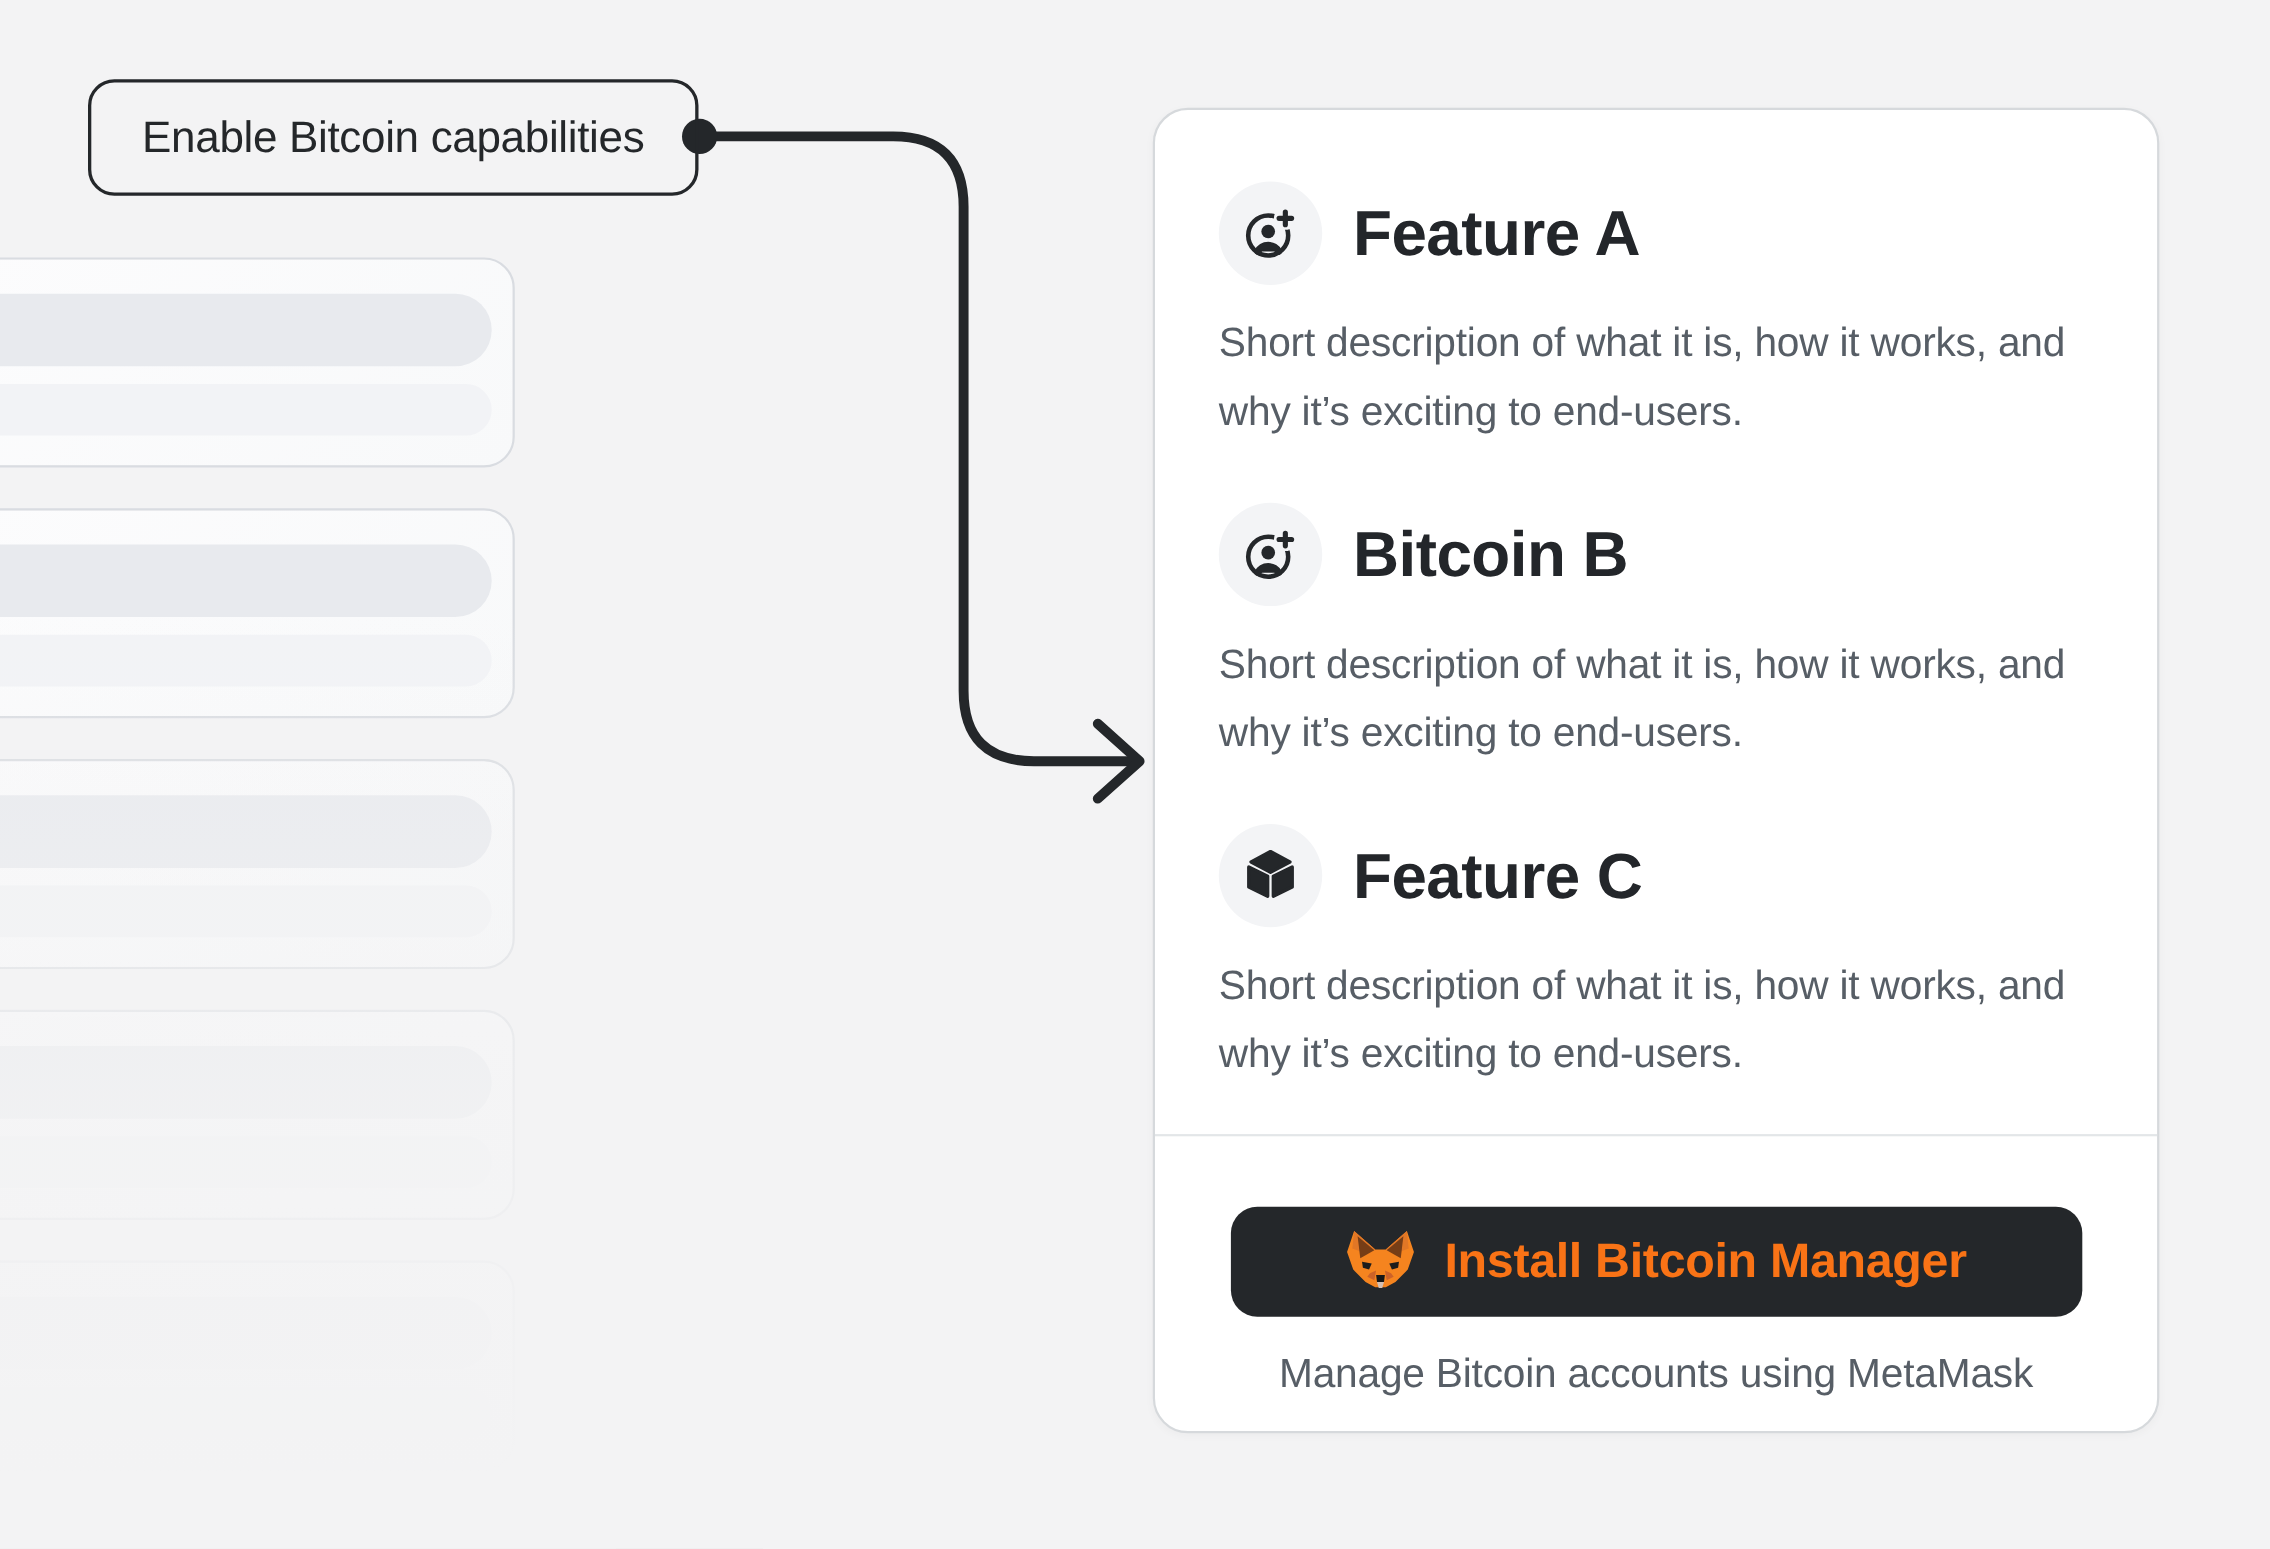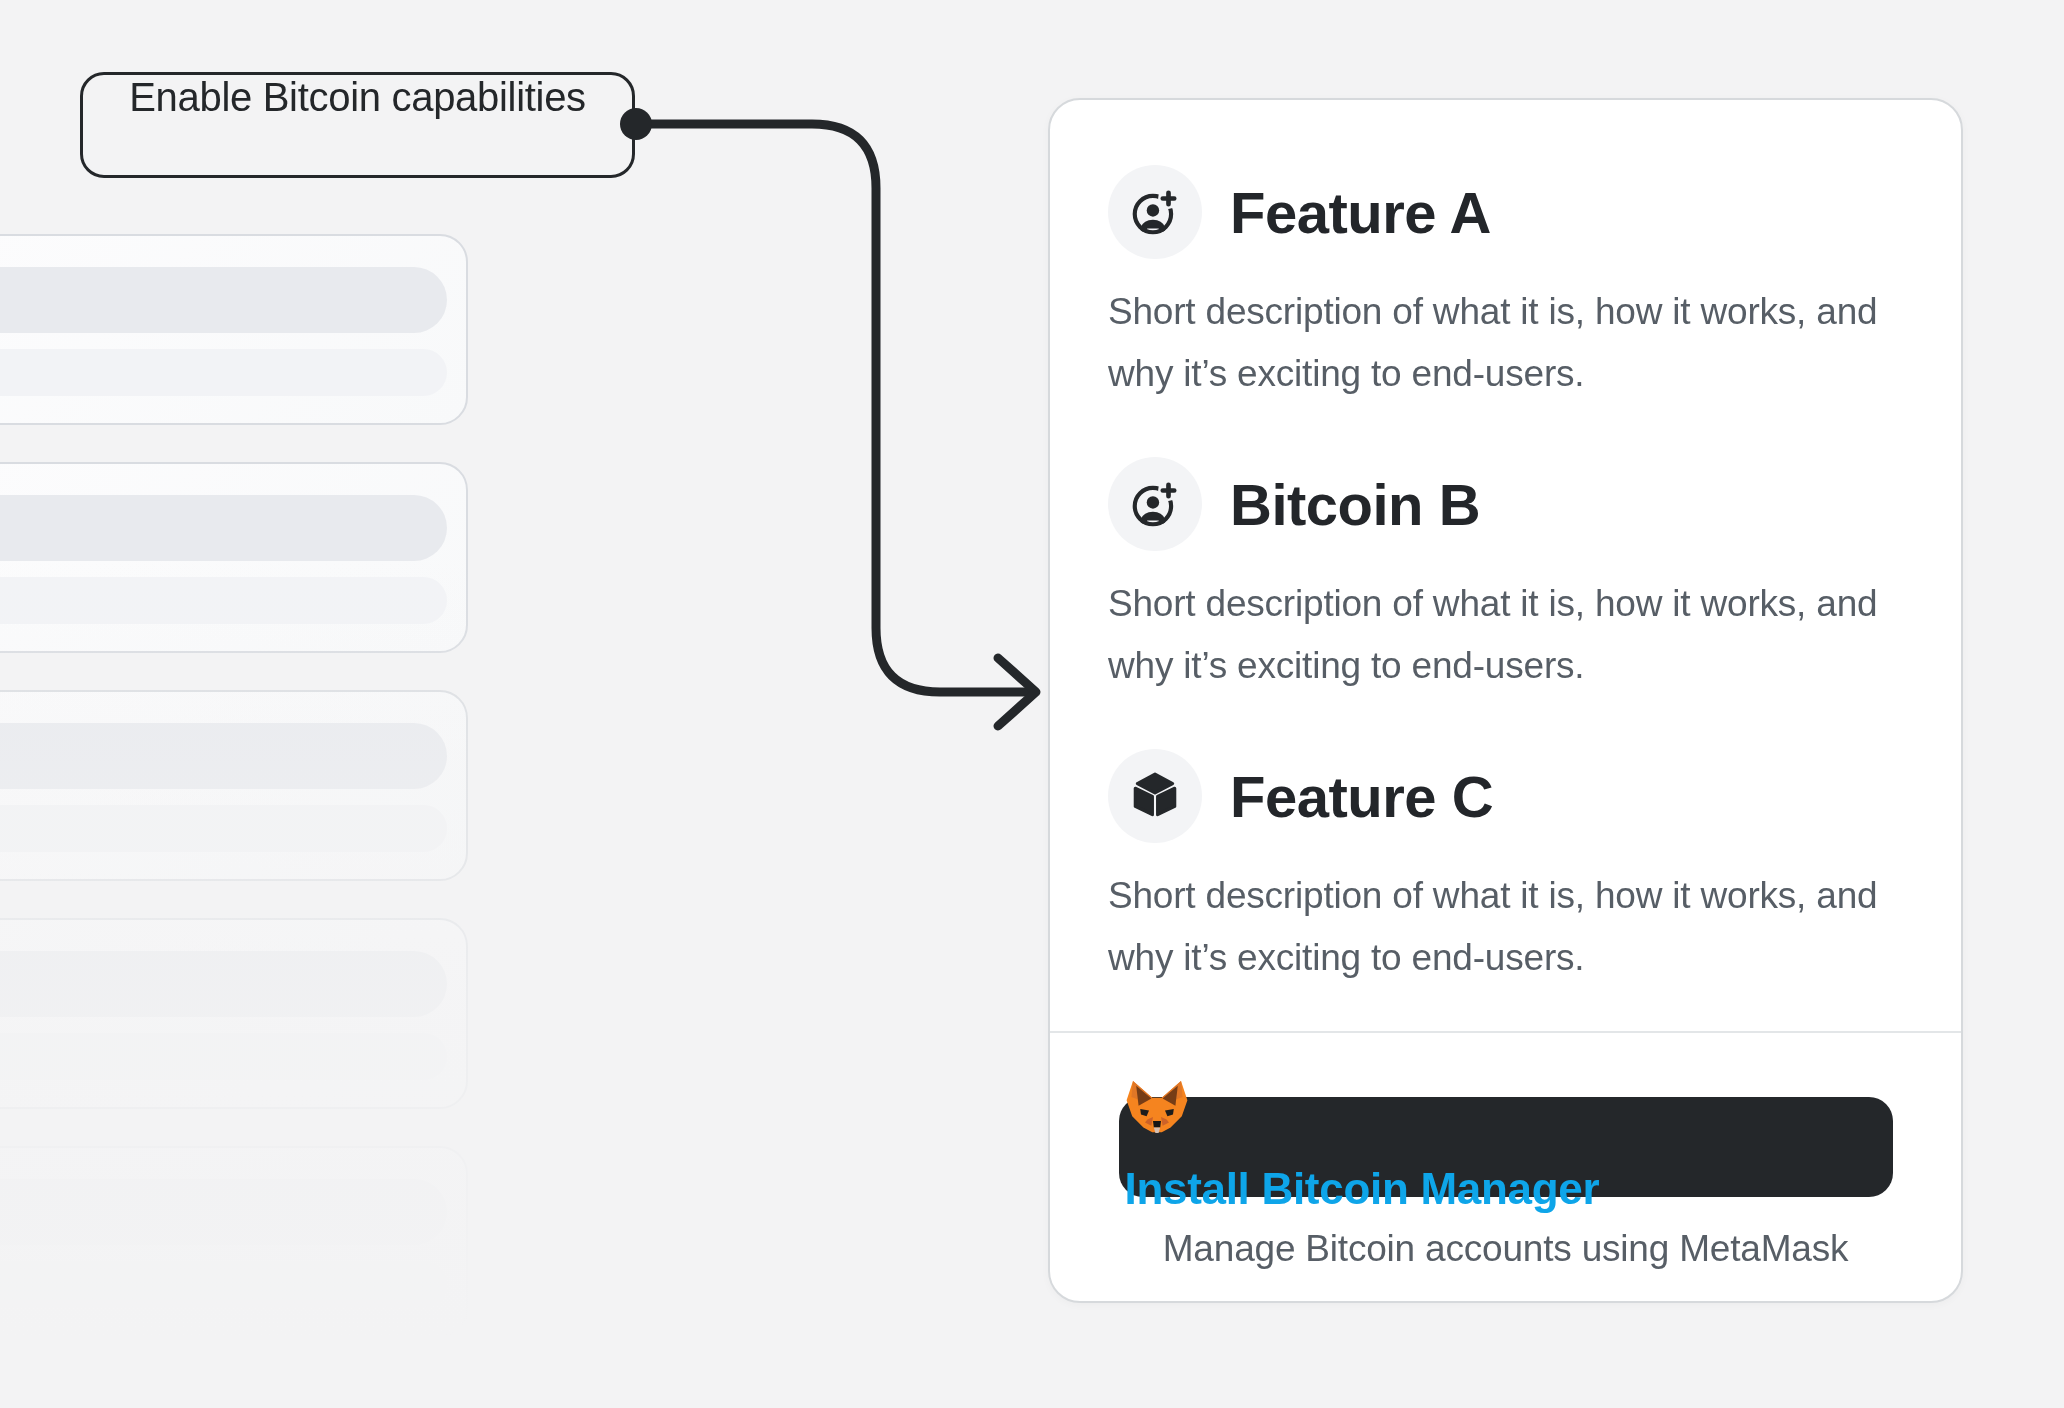--- a/index.html
+++ b/index.html
@@ -21,21 +21,21 @@
   .skeleton-bar.bar1{left:-2px;top:31px;width:487px;height:66px;background:#e8eaee;}
   .skeleton-bar.bar2{left:-2px;top:113px;width:487px;height:47px;background:#f2f3f6;}
   .skeleton-fade{
     position:absolute;left:0;top:560px;width:560px;height:848px;pointer-events:none;
     background:linear-gradient(to bottom,rgba(243,243,244,0) 0%,rgba(243,243,244,.75) 55%,#f3f3f4 92%);
   }
   
   .callout{
     position:absolute;left:80px;top:72px;width:555px;height:106px;
     border:3px solid #24272a;border-radius:24px;box-sizing:border-box;
-    display:flex;align-items:flex-start;justify-content:center;
+    display:flex;align-items:center;justify-content:center;
     font-size:40px;font-weight:500;letter-spacing:-.3px;color:#24272a;
     white-space:nowrap;
   }
   
   .connector{position:absolute;left:0;top:0;pointer-events:none;}
   
   .card{
     position:absolute;left:1048px;top:98px;width:915px;box-sizing:border-box;
     background:#ffffff;border:2px solid #d6d9dc;border-radius:32px;
     box-shadow:0 2px 8px rgba(0,0,0,.03);
@@ -53,22 +53,22 @@
   }
   .feature-desc{
     margin:22px 0 0 0;max-width:800px;
     font-size:37px;line-height:62px;letter-spacing:-.2px;color:#575e66;font-weight:400;
   }
   
   .cta{padding:64px 58px 26px 58px;text-align:center;}
   .install-btn{
     width:774px;height:100px;margin:0 auto;border:none;cursor:pointer;
     background:#24272a;border-radius:24px;
-    display:flex;align-items:flex-start;justify-content:center;gap:26px;
-    color:#0ea5e9;font-family:inherit;font-size:44px;font-weight:800;letter-spacing:-.3px;flex-direction:column;
+    display:flex;align-items:center;justify-content:center;gap:26px;
+    color:#f97316;font-family:inherit;font-size:44px;font-weight:800;letter-spacing:-.3px;
   }
   .install-btn svg{flex:0 0 auto;}
   .caption{
     margin:26px 0 0 0;font-size:37px;line-height:52px;color:#575e66;letter-spacing:-.2px;
   }
 </style>
 </head>
 <body>
 
 <div class="stage">

